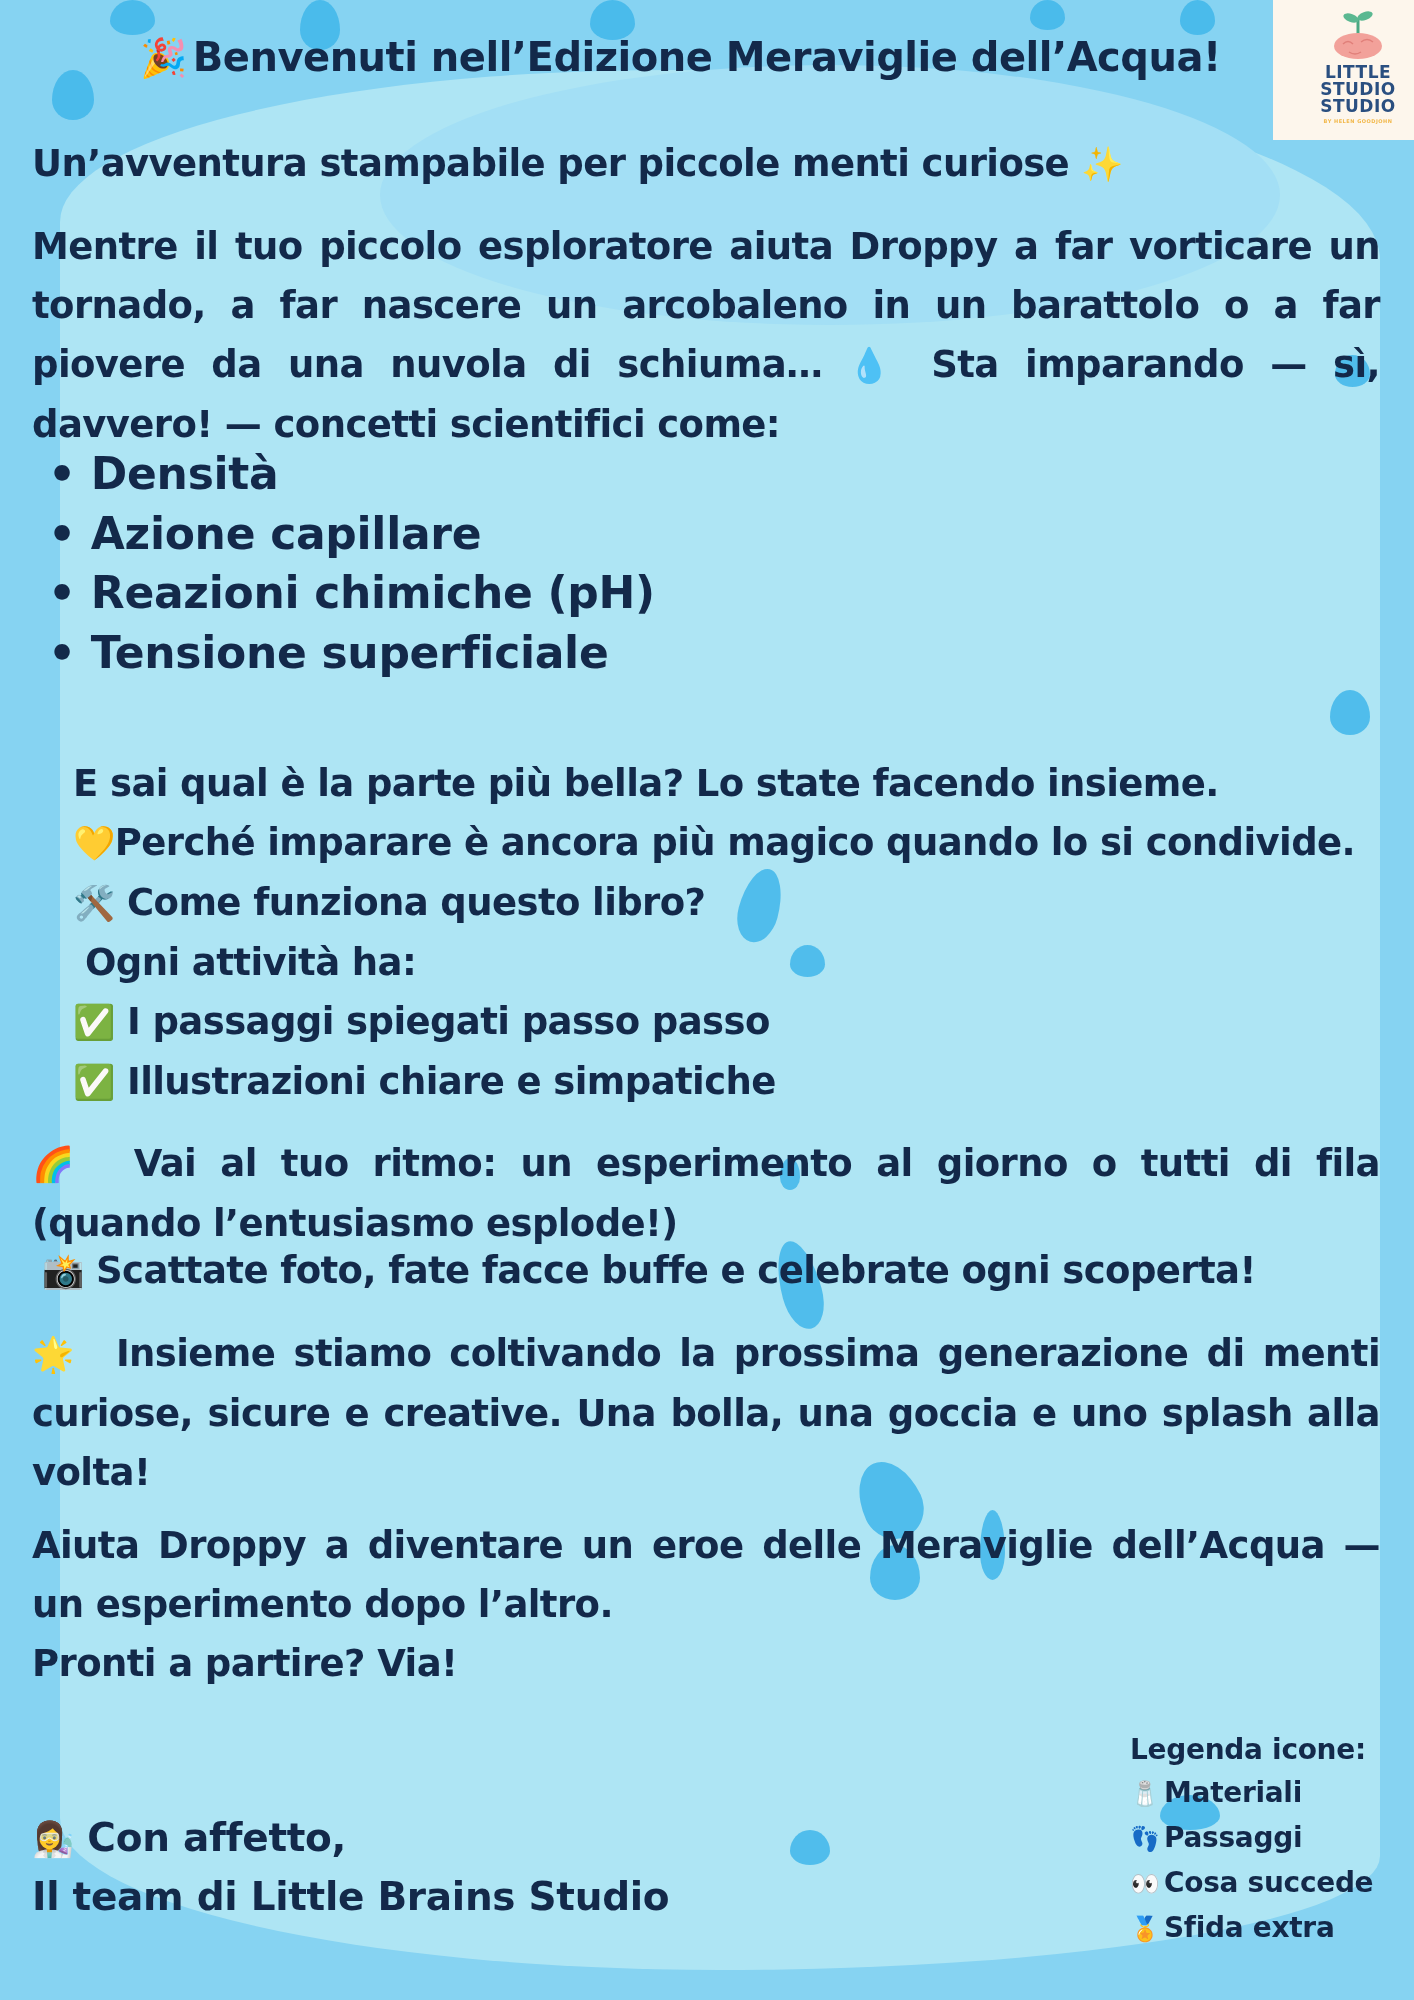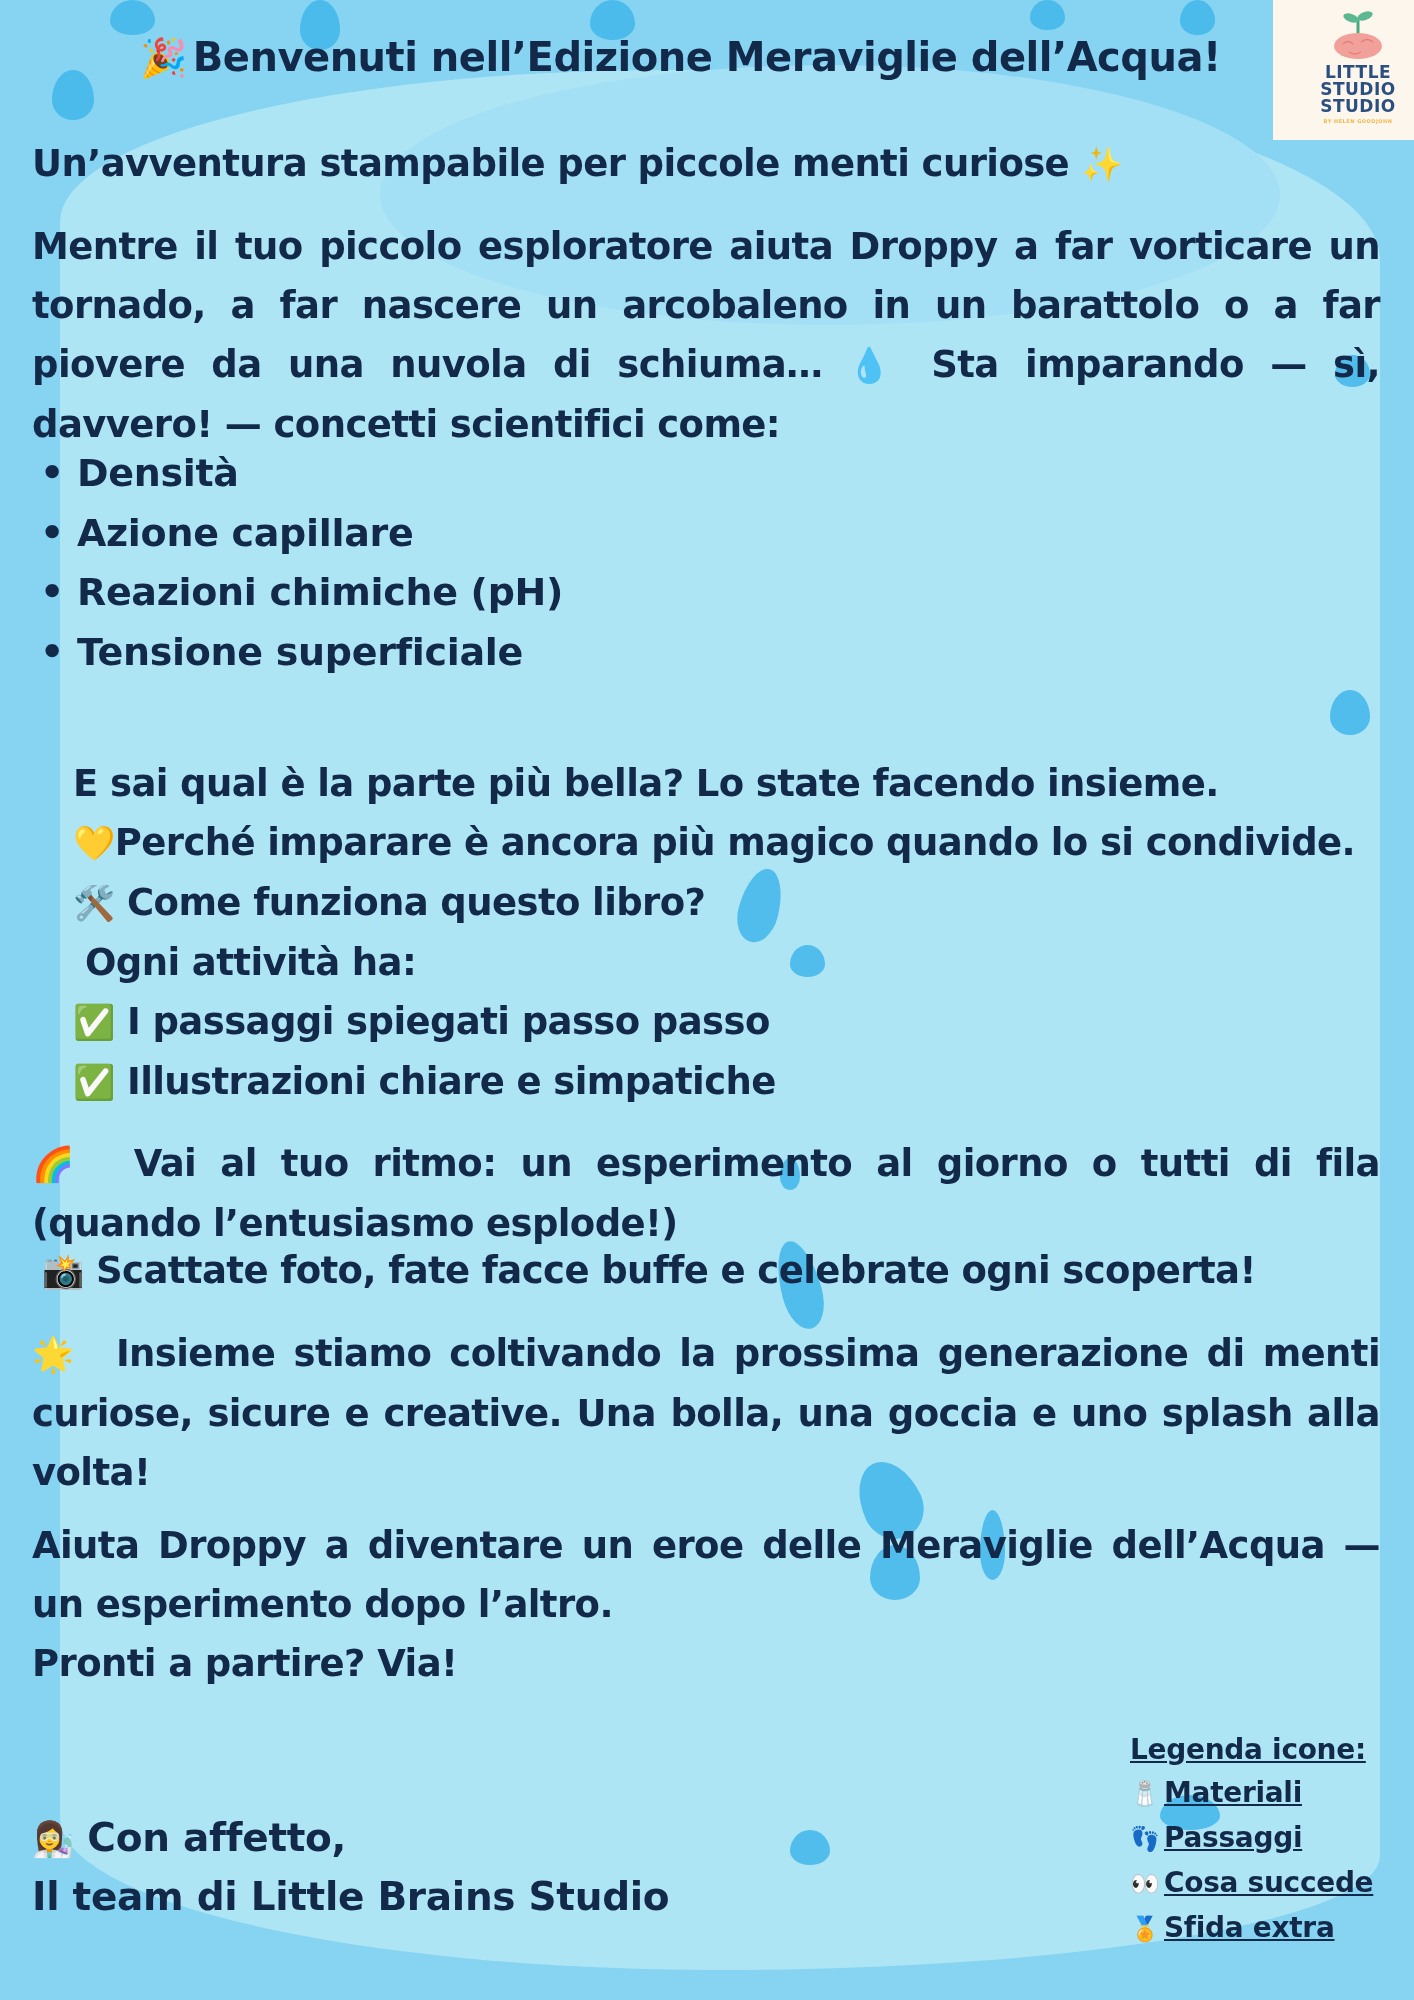--- a/index.html
+++ b/index.html
@@ -24,21 +24,21 @@
   .logo {
     position: absolute; left: 1273px; top: 0; width: 170px; height: 140px;
     background: #fdf6ec; z-index: 3; text-align: center;
   }
   .logo .brain { margin-top: 10px; }
   .logo .name { font-size: 17px; font-weight: bold; color: #2a4f80; line-height: 17px; letter-spacing: .5px; }
   .logo .by { font-size: 5px; color: #f2b84a; font-weight: bold; margin-top: 3px; letter-spacing: .5px; }
   .body-text { position: absolute; left: 32px; width: 1348px; font-size: 37px; font-weight: bold; letter-spacing: -0.6px; line-height: 59px; }
   .just { text-align: justify; text-align-last: left; margin-top: 24px; }
   .line { display: block; white-space: nowrap; }
-  .bullets { position: absolute; left: 40px; font-size: 38px; font-weight: bold; line-height: 59.5px; letter-spacing: -0.3px; }
+  .bullets { position: absolute; left: 48px; font-size: 44px; font-weight: bold; line-height: 59.5px; letter-spacing: -0.3px; }
   .bullets .b { display: block; white-space: nowrap; }
   .emo { font-size: 34px; }
   .legend { position: absolute; left: 1130px; top: 1728px; font-size: 28px; font-weight: bold; line-height: 43px; letter-spacing: -0.3px; }
   .legend .item { display: block; white-space: nowrap; }
   .legend .ico { display: inline-block; width: 34px; font-size: 24px; }
   .sign { position: absolute; left: 32px; font-size: 39px; font-weight: bold; line-height: 58px; letter-spacing: -0.3px; }
 </style>
 </head>
 <body>
 
@@ -122,19 +122,19 @@
 <div class="body-text" style="top:1492px;z-index:2;">
   <span class="just" style="display:block;">Aiuta Droppy a diventare un eroe delle Meraviglie dell’Acqua — un esperimento dopo l’altro.</span>
   <span class="line">Pronti a partire? Via!</span>
 </div>
 
 <div class="sign" style="top:1809px;z-index:2;">
   <span class="line"><span class="emo">👩‍🔬</span> <span>Con affetto,</span></span>
   <span class="line">Il team di Little Brains Studio</span>
 </div>
 
-<div class="legend" style="z-index:2;text-decoration:underline;">
+<div class="legend" style="z-index:2;">
   <span class="item">Legenda icone:</span>
   <span class="item"><span class="ico">🧂</span><span>Materiali</span></span>
   <span class="item"><span class="ico">👣</span><span>Passaggi</span></span>
   <span class="item"><span class="ico">👀</span><span>Cosa succede</span></span>
   <span class="item"><span class="ico">🏅</span><span>Sfida extra</span></span>
 </div>
 
 </body></html>

